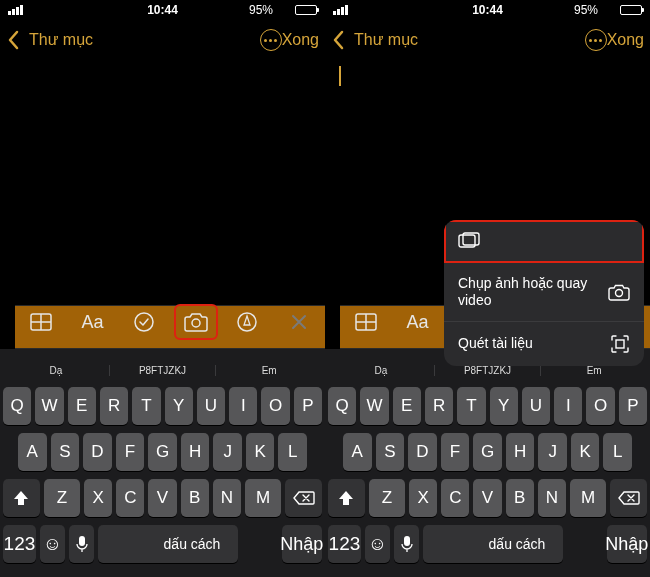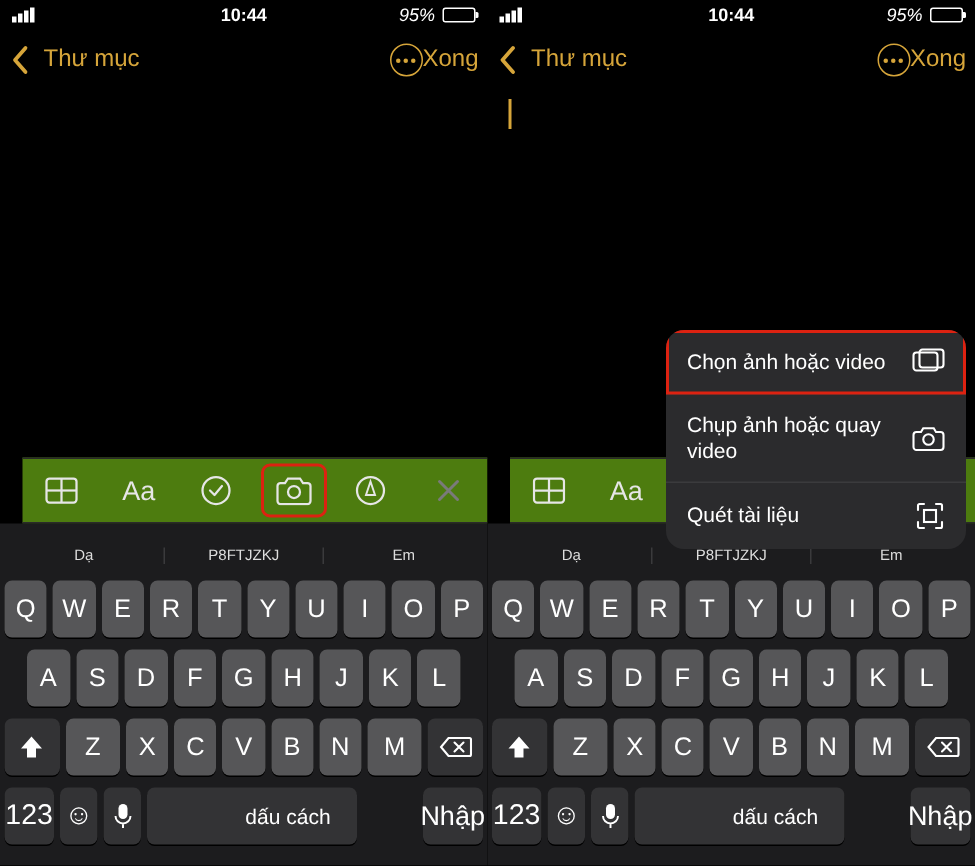--- a/index.html
+++ b/index.html
@@ -23,21 +23,21 @@
   
   .status {
     height: 20px;
     display: flex;
     align-items: center;
     justify-content: space-between;
     padding: 0 8px;
     font-size: 12px;
     color: #fff;
   }
-  .status .left, .status .right { display: flex; align-items: center; gap: 5px; font-style: italic; }
+  .status .left, .status .right { display: flex; align-items: center; gap: 22px; }
   .status .time { position: absolute; left: 0; right: 0; text-align: center; font-weight: 600; }
   .sig { display: inline-flex; gap: 1px; align-items: flex-end; }
   .sig span { width: 3px; background: #fff; display: inline-block; }
   .sig span:nth-child(1){height:4px}.sig span:nth-child(2){height:6px}.sig span:nth-child(3){height:8px}.sig span:nth-child(4){height:10px}
   .batt { width: 22px; height: 10px; border:1px solid #fff; border-radius:2px; position: relative; }
   .batt::after { content:""; position:absolute; right:-3px; top:2px; width:2px; height:4px; background:#fff; border-radius:0 1px 1px 0;}
   .batt .fill { background:#fff; height:100%; width:95%; }
   
   .nav {
     height: 40px;
@@ -76,23 +76,23 @@
     gap:10px;
   }
   .menu-item:last-child{border-bottom:none;}
   .menu-item .lbl { line-height:1.2; }
   .menu-item.hl { outline:2px solid #d21; outline-offset:-2px;}
   .menu-item svg { flex-shrink:0; }
   
   .toolbar {
     height: 44px;
     display:flex;
-    align-items:center;
+    align-items:flex-start;
     justify-content:space-around;
-    background:#4d7c0f;
+    background:#a16207;
     border-top:1px solid #2a2a2a;
     border-bottom:1px solid #2a2a2a;
     margin-left:15px;
   }
   .tb-btn { width:40px; height:32px; display:flex;align-items:center;justify-content:center; color:#e6e6e6; border-radius:4px;}
   .tb-btn.hl { outline:2px solid #d21; }
   .tb-btn.sel { background:#3a3a3c; color:#888;}
   
   .kb { background:#1c1c1e; padding:4px 3px 6px; }
   .sugg { display:flex; height:34px; align-items:center; }
@@ -276,21 +276,20 @@
           <span></span>
         </span>
       <span>Xong</span>
     </div>
   </div>
   <div class="note">
     <span class="cursor"></span>
 
     <div class="menu">
       <div class="menu-item hl">
-        <span class="lbl">Chọn ảnh hoặc video</span>
         <svg width="22" height="18" viewBox="0 0 22 18">
             <rect x="1" y="3" width="16" height="12" rx="2" stroke="#fff" fill="none" stroke-width="1.4"></rect>
             <rect x="5" y="1" width="16" height="12" rx="2" stroke="#fff" fill="none" stroke-width="1.4"></rect>
           </svg>
       </div>
       <div class="menu-item">
         <span class="lbl">Chụp ảnh hoặc quay video</span>
         <svg width="22" height="18" viewBox="0 0 22 18">
             <path d="M3 5h3l1.5-2.5h7L16 5h3a2 2 0 0 1 2 2v8a2 2 0 0 1-2 2H3a2 2 0 0 1-2-2V7a2 2 0 0 1 2-2z" stroke="#fff" fill="none" stroke-width="1.4"></path>
             <circle cx="11" cy="10" r="3.5" stroke="#fff" fill="none" stroke-width="1.4"></circle>

